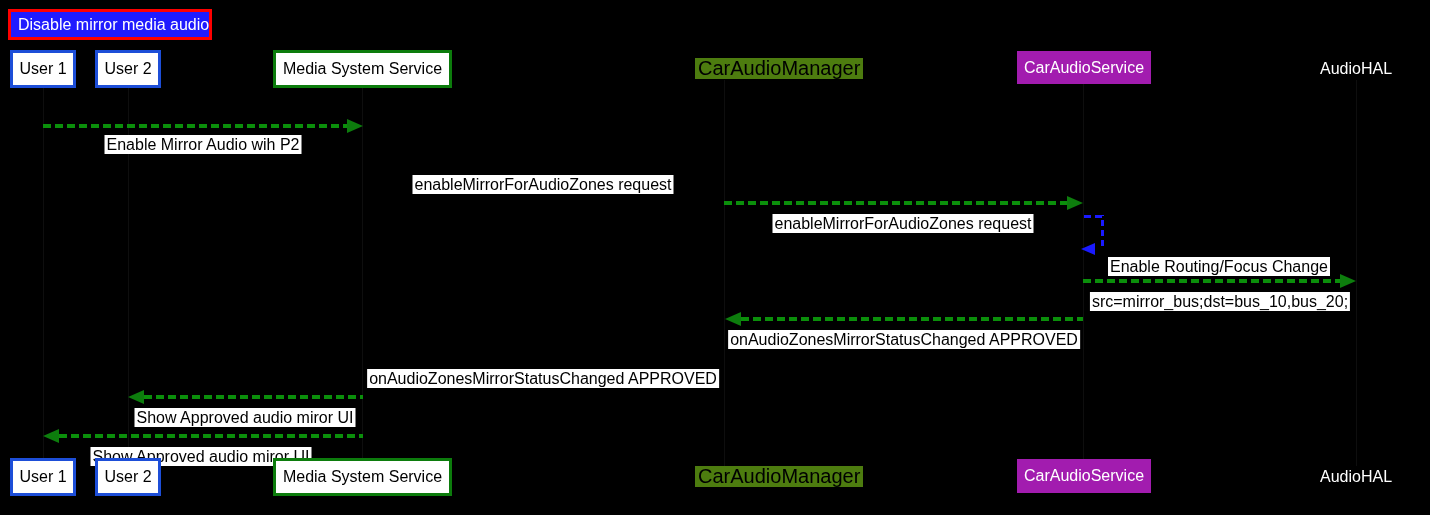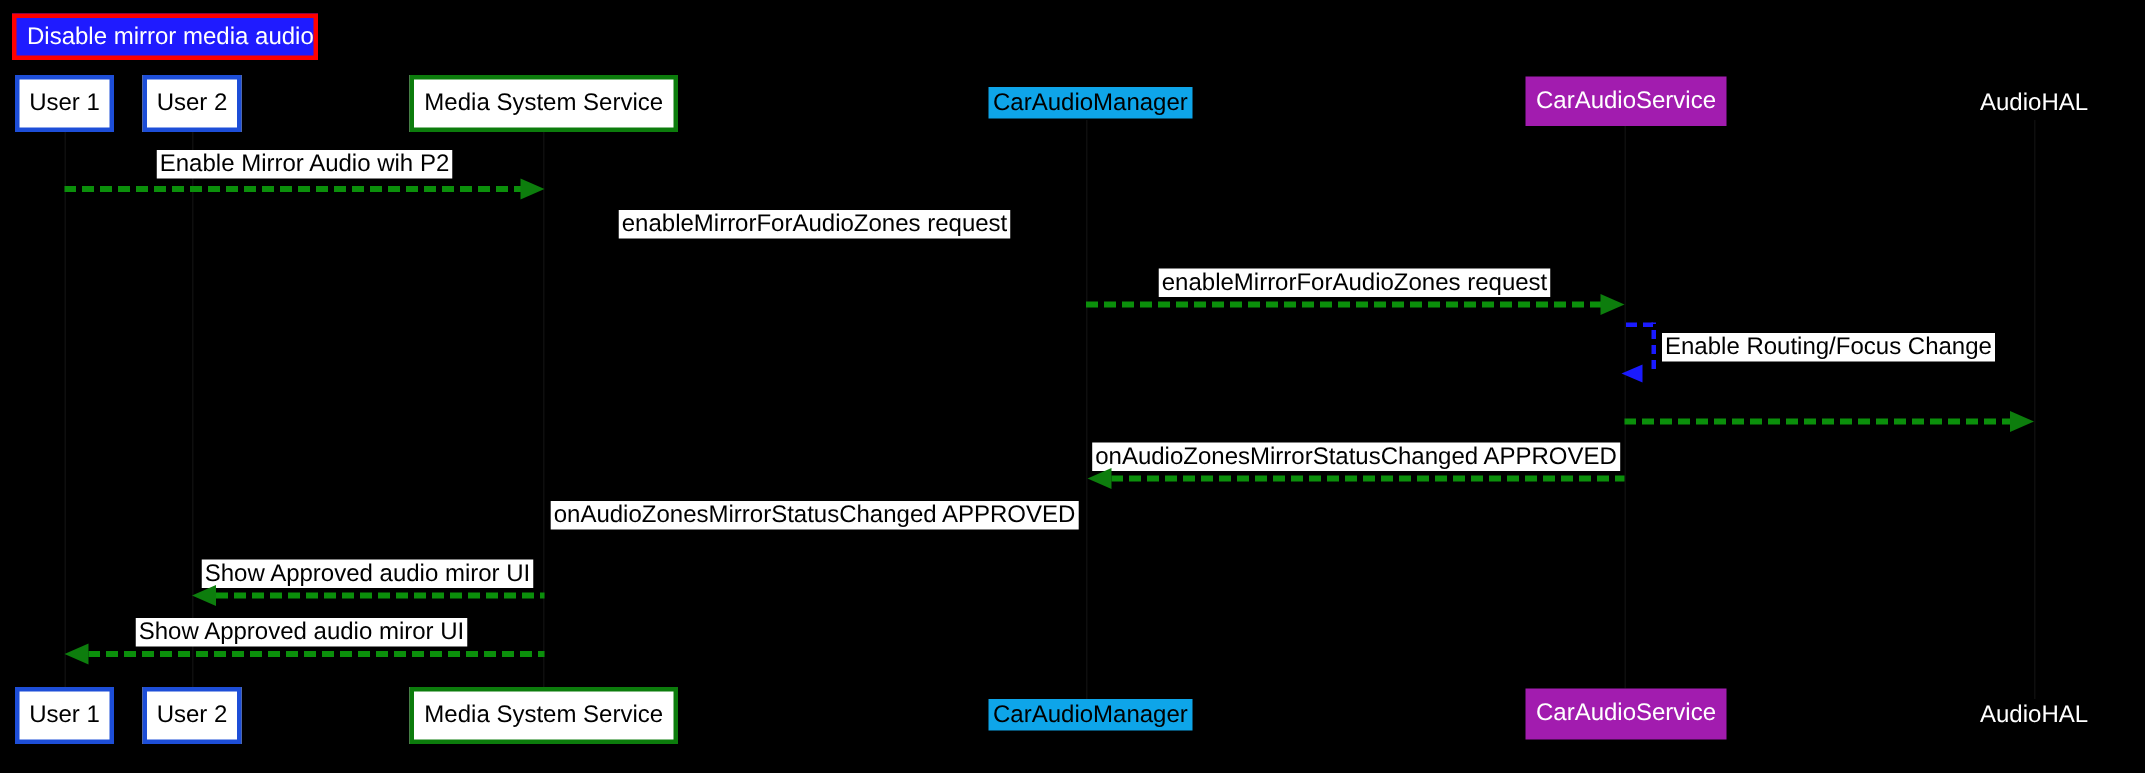--- a/index.html
+++ b/index.html
@@ -10,37 +10,37 @@
   
   .pbox{
     position:absolute;box-sizing:border-box;background:#fff;color:#000;
     display:flex;align-items:center;justify-content:center;
     font-size:16px;white-space:nowrap;
   }
   .pbox.red{border:3px solid #1d4ed8;}
   .pbox.green{border:3px solid #0c7c0c;}
   .pbox.blue{background:#a21caf;color:#fff;border:none;}
   .strip{
-    position:absolute;background:#0ea5e9;color:#000;font-size:16px;
-    line-height:21px;padding:0 3px;white-space:nowrap;
+    position:absolute;background:#4d7c0f;color:#000;font-size:20px;
+    line-height:21px;padding:0 3px;white-space:nowrap;margin-left:36px;
   }
   .plain{
     position:absolute;color:#fff;font-size:16px;line-height:21px;white-space:nowrap;
   }
   .title-box{
     position:absolute;box-sizing:border-box;background:#1f1bff;color:#fff;
     border:3px solid #ff0000;font-size:16px;display:flex;align-items:center;
     padding-left:7px;white-space:nowrap;
   }
   
   .lifeline{position:absolute;width:1px;background:#0e0e0e;}
   
   .msg-label{
     position:absolute;transform:translateX(-50%);background:#fff;color:#000;
-    font-size:16px;line-height:19px;padding:0 2px;white-space:nowrap;
+    font-size:16px;line-height:19px;padding:0 2px;white-space:nowrap;margin-top:35px;
   }
   .msg-label.anchor-left{transform:none;}
   
   .dash-h{
     position:absolute;height:4px;
     background:repeating-linear-gradient(90deg,#0b8f0b 0 8px,transparent 8px 12px);
   }
   .dash-h.blue{
     height:3px;
     background:repeating-linear-gradient(90deg,#1a1aff 0 7px,transparent 7px 11px);
@@ -91,20 +91,21 @@
 
   <div class="msg-label" style="left:903px;top:179px">enableMirrorForAudioZones request</div>
   <div class="dash-h" style="left:724px;top:201px;width:344px"></div>
   <div class="head-r" style="left:1067px;top:196px"></div>
 
   <div class="dash-h blue" style="left:1084px;top:215px;width:21px"></div>
   <div class="dash-v blue" style="left:1101px;top:215px;height:31px"></div>
   <div class="head-l blue" style="left:1081px;top:243px"></div>
   <div class="msg-label anchor-left" style="left:1108px;top:222px">Enable Routing/Focus Change</div>
 
+  <div class="msg-label" style="left:1220px;top:257px">src=mirror_bus;dst=bus_10,bus_20;</div>
   <div class="dash-h" style="left:1083px;top:279px;width:258px"></div>
   <div class="head-r" style="left:1340px;top:274px"></div>
 
   <div class="msg-label" style="left:904px;top:295px">onAudioZonesMirrorStatusChanged APPROVED</div>
   <div class="head-l" style="left:725px;top:312px"></div>
   <div class="dash-h" style="left:741px;top:317px;width:342px"></div>
 
   <div class="msg-label" style="left:543px;top:334px">onAudioZonesMirrorStatusChanged APPROVED</div>
 
   <div class="msg-label" style="left:245px;top:373px">Show Approved audio miror UI</div>

